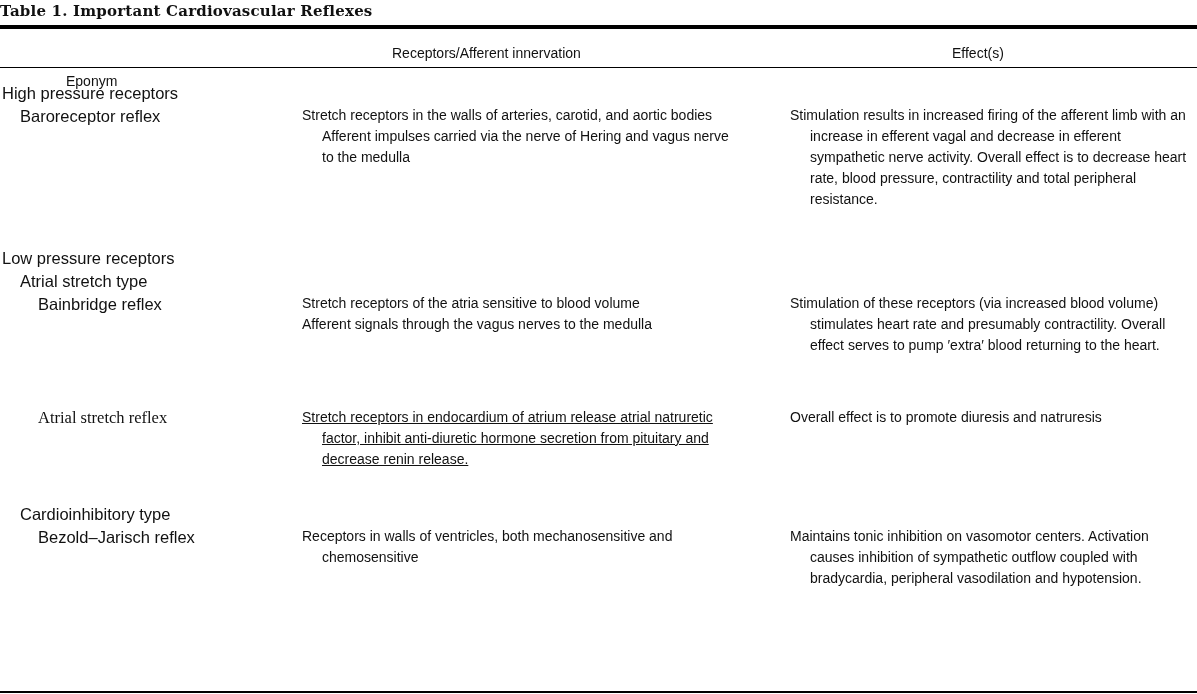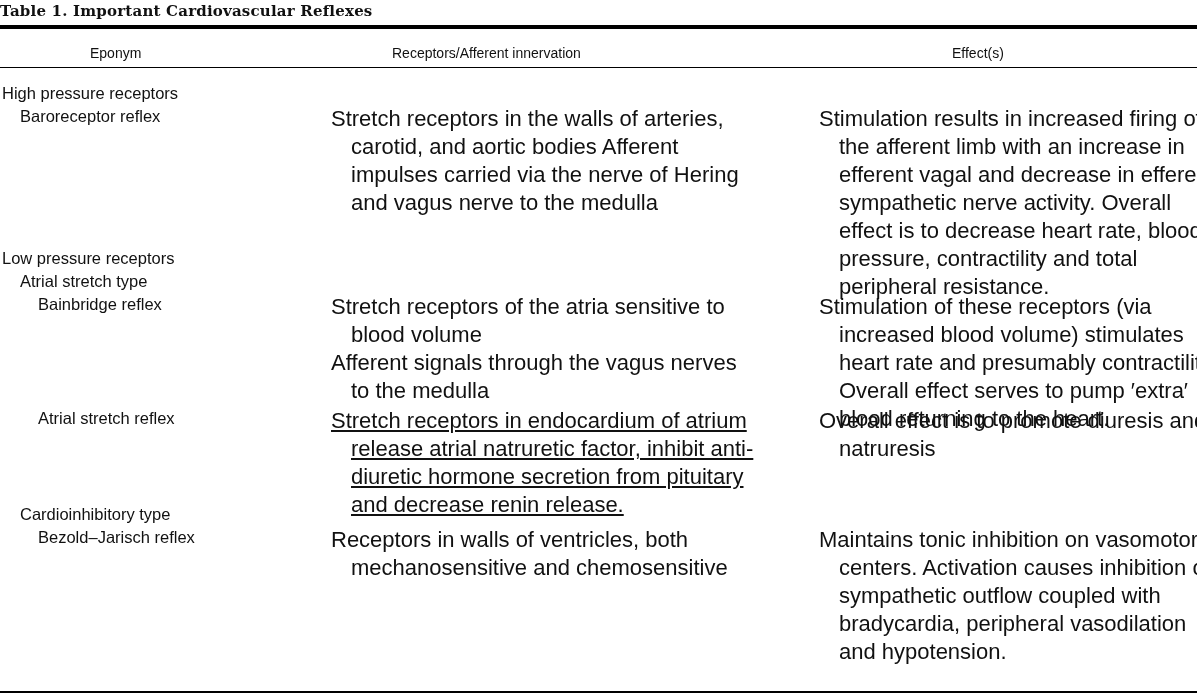--- a/index.html
+++ b/index.html
@@ -3,31 +3,31 @@
 <meta charset="utf-8">
 <style>
   html, body { margin: 0; padding: 0; background: #ffffff; }
   body { width: 1197px; height: 694px; position: relative; overflow: hidden;
          font-family: "Liberation Sans", sans-serif; color: #111; }
   .title { position: absolute; left: 0; top: 2px; font-family: "DejaVu Serif", serif;
            font-weight: bold; font-size: 15px; letter-spacing: 0.2px; }
   .rule-thick { position: absolute; left: 0; width: 1197px; height: 4px; background: #000; top: 25px; }
   .rule-thin { position: absolute; left: 0; width: 1197px; height: 1px; background: #000; }
   .hdr { position: absolute; top: 45px; font-size: 14px; }
-  .cell { position: absolute; font-size: 22px; line-height: 28px; margin-left: 29px; }
+  .cell { position: absolute; font-size: 14px; line-height: 21px; }
   .para { padding-left: 20px; text-indent: -20px; margin: 0; }
   .row-label { position: absolute; font-size: 16.5px; line-height: 22.8px; white-space: nowrap; }
 </style>
 </head>
 <body>
 
 <div class="title">Table 1. Important Cardiovascular Reflexes</div>
 <div class="rule-thick"></div>
 
-<div class="hdr" style="left:90px;">Eponym</div>
+<div class="hdr" style="left:66px;margin-top:28px;">Eponym</div>
 <div class="hdr" style="left:392px;">Receptors/Afferent innervation</div>
 <div class="hdr" style="left:952px;">Effect(s)</div>
 <div class="rule-thin" style="top:67px;"></div>
 
 <div class="row-label" style="left:2px; top:82px;">High pressure receptors</div>
 <div>
   <div class="row-label" style="left:20px; top:105px;">Baroreceptor reflex</div>
   <div class="cell" style="left:302px; top:105px; width:430px;">
     <p class="para">Stretch receptors in the walls of arteries, carotid, and aortic bodies Afferent impulses carried via the nerve of Hering and vagus nerve to the medulla</p>
   </div>
@@ -44,21 +44,21 @@
   <div class="cell" style="left:302px; top:293px; width:430px;">
     <p class="para">Stretch receptors of the atria sensitive to blood volume</p>
     <p class="para">Afferent signals through the vagus nerves to the medulla</p>
   </div>
   <div class="cell" style="left:790px; top:293px; width:405px;">
     <p class="para">Stimulation of these receptors (via increased blood volume) stimulates heart rate and presumably contractility. Overall effect serves to pump ′extra′ blood returning to the heart.</p>
   </div>
 </div>
 
 <div>
-  <div class="row-label" style="left:38px; top:407px;">Atrial stretch reflex</div>
+  <div class="row-label" style="left:38px; top:407px;font-family:Liberation Serif, serif;">Atrial stretch reflex</div>
   <div class="cell" style="left:302px; top:407px; width:430px;text-decoration:underline;">
     <p class="para">Stretch receptors in endocardium of atrium release atrial natruretic factor, inhibit anti-diuretic hormone secretion from pituitary and decrease renin release.</p>
   </div>
   <div class="cell" style="left:790px; top:407px; width:405px;">
     <p class="para">Overall effect is to promote diuresis and natruresis</p>
   </div>
 </div>
 
 <div class="row-label" style="left:20px; top:503px;">Cardioinhibitory type</div>
 

